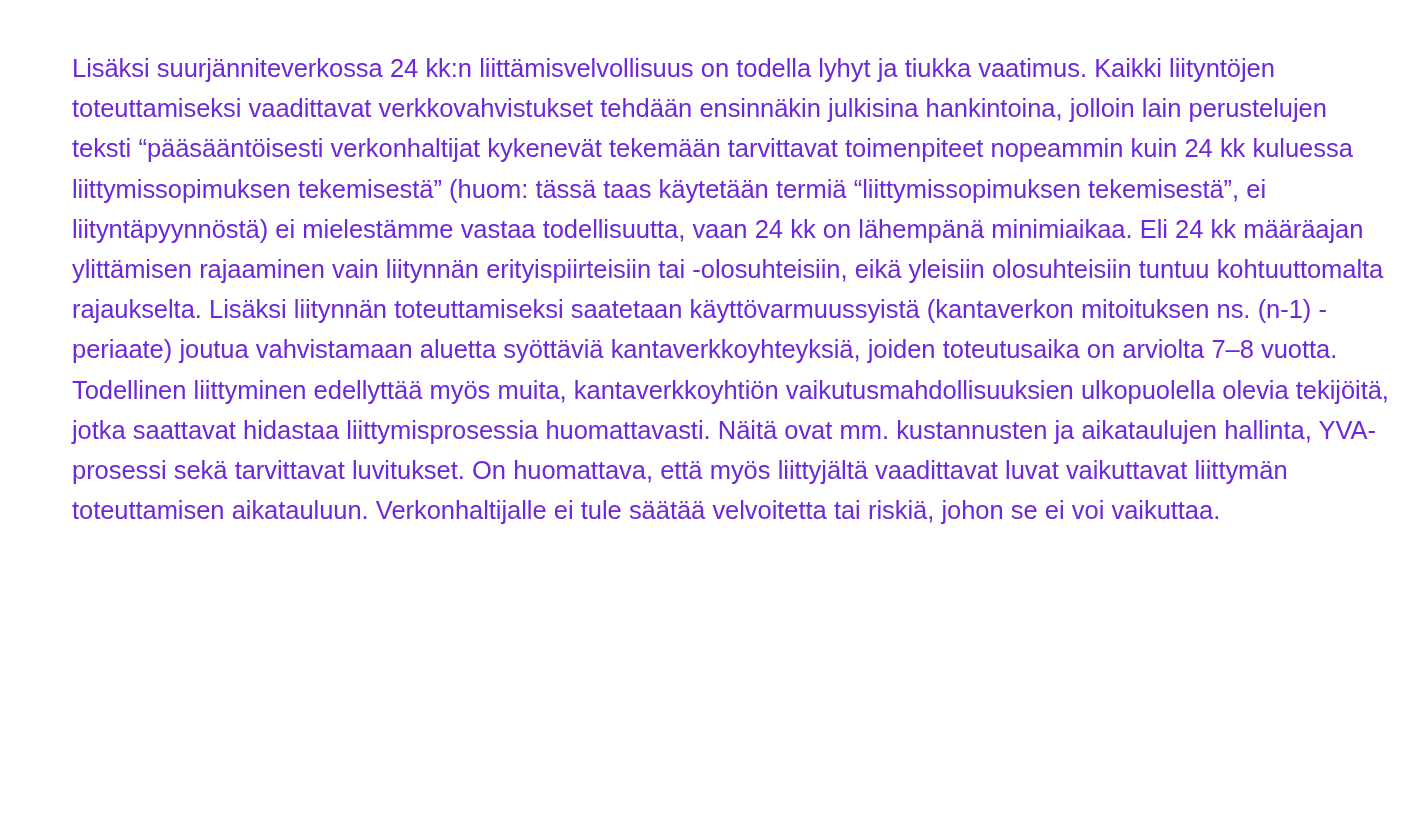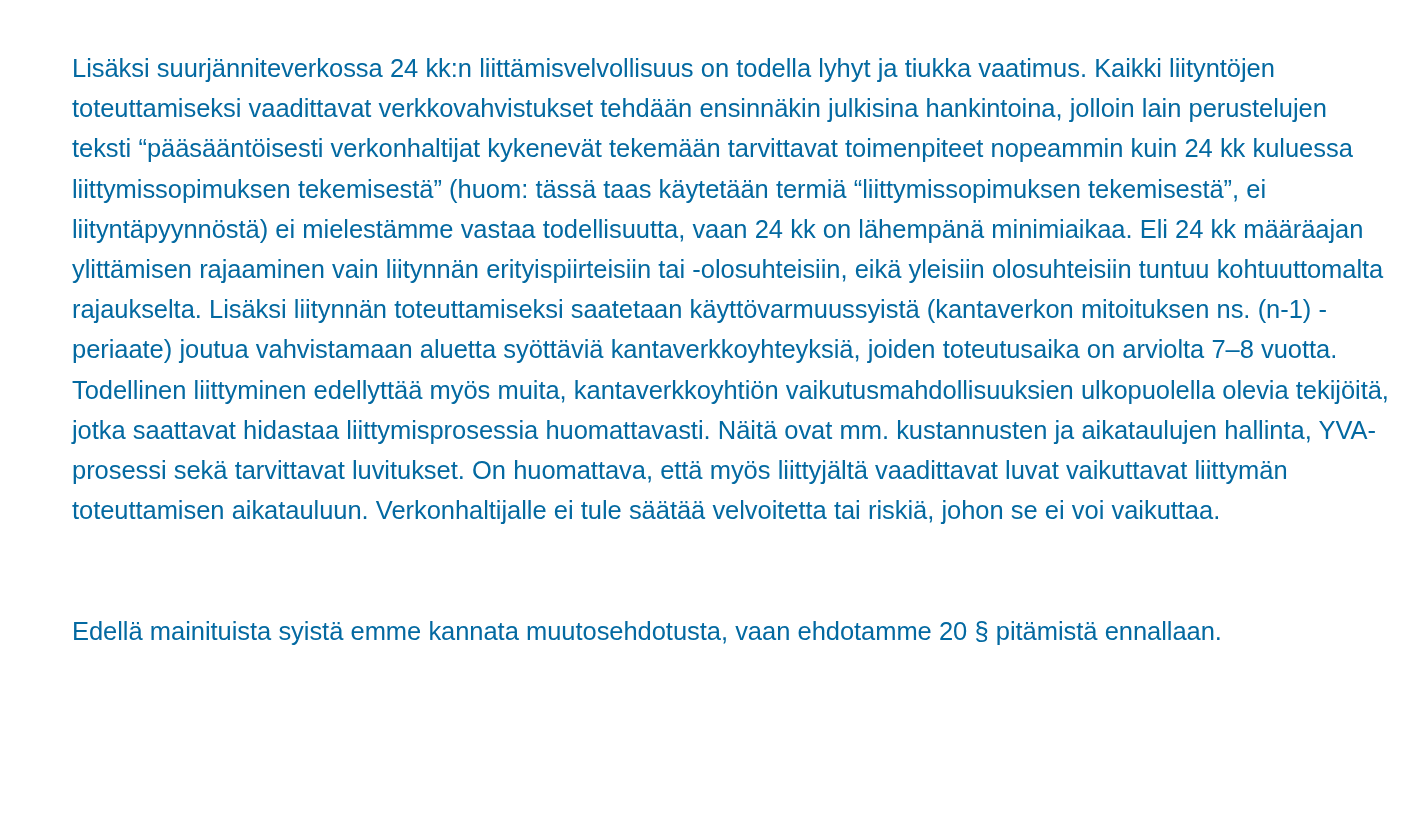--- a/index.html
+++ b/index.html
@@ -26,21 +26,21 @@
   .doc-body {
     width: 1320px;
   }
   .para {
     margin: 0;
     font-size: 25.5px;
     line-height: 40.2px;
     letter-spacing: -0.05px;
     text-align: left;
     word-spacing: 0.2px;
-    color: #0369a1;
+    color: #6d28d9;
   }
   .para + .para {
     margin-top: 0;
   }
   .spacer-para {
     height: 40.2px;
     font-size: 25.5px;
     line-height: 40.2px;
   }
   .para-2 {
@@ -48,15 +48,14 @@
   }
 </style>
 </head>
 <body>
 
 <div class="page">
   <div class="doc-body">
     <p class="para para-1">Lisäksi suurjänniteverkossa 24 kk:n liittämisvelvollisuus on todella lyhyt ja tiukka vaatimus. Kaikki liityntöjen toteuttamiseksi vaadittavat verkkovahvistukset tehdään ensinnäkin julkisina hankintoina, jolloin lain perustelujen teksti “pääsääntöisesti verkonhaltijat kykenevät tekemään tarvittavat toimenpiteet nopeammin kuin 24 kk kuluessa liittymissopimuksen tekemisestä” (huom: tässä taas käytetään termiä “liittymissopimuksen tekemisestä”, ei liityntäpyynnöstä) ei mielestämme vastaa todellisuutta, vaan 24 kk on lähempänä minimiaikaa. Eli 24 kk määräajan ylittämisen rajaaminen vain liitynnän erityispiirteisiin tai -olosuhteisiin, eikä yleisiin olosuhteisiin tuntuu kohtuuttomalta rajaukselta. Lisäksi liitynnän toteuttamiseksi saatetaan käyttövarmuussyistä (kantaverkon mitoituksen ns. (n-1) -periaate) joutua vahvistamaan aluetta syöttäviä kantaverkkoyhteyksiä, joiden toteutusaika on arviolta 7–8 vuotta. Todellinen liittyminen edellyttää myös muita, kantaverkkoyhtiön vaikutusmahdollisuuksien ulkopuolella olevia tekijöitä, jotka saattavat hidastaa liittymisprosessia huomattavasti. Näitä ovat mm. kustannusten ja aikataulujen hallinta, YVA-prosessi sekä tarvittavat luvitukset.  On huomattava, että myös liittyjältä vaadittavat luvat vaikuttavat liittymän toteuttamisen aikatauluun. Verkonhaltijalle ei tule säätää velvoitetta tai riskiä, johon se ei voi vaikuttaa.</p>
     <p class="para spacer-para">&nbsp;</p>
     <p class="para spacer-para">&nbsp;</p>
-    <p class="para para-2">Edellä mainituista syistä emme kannata muutosehdotusta, vaan ehdotamme 20 § pitämistä ennallaan.</p>
   </div>
 </div>
 
 </body></html>

